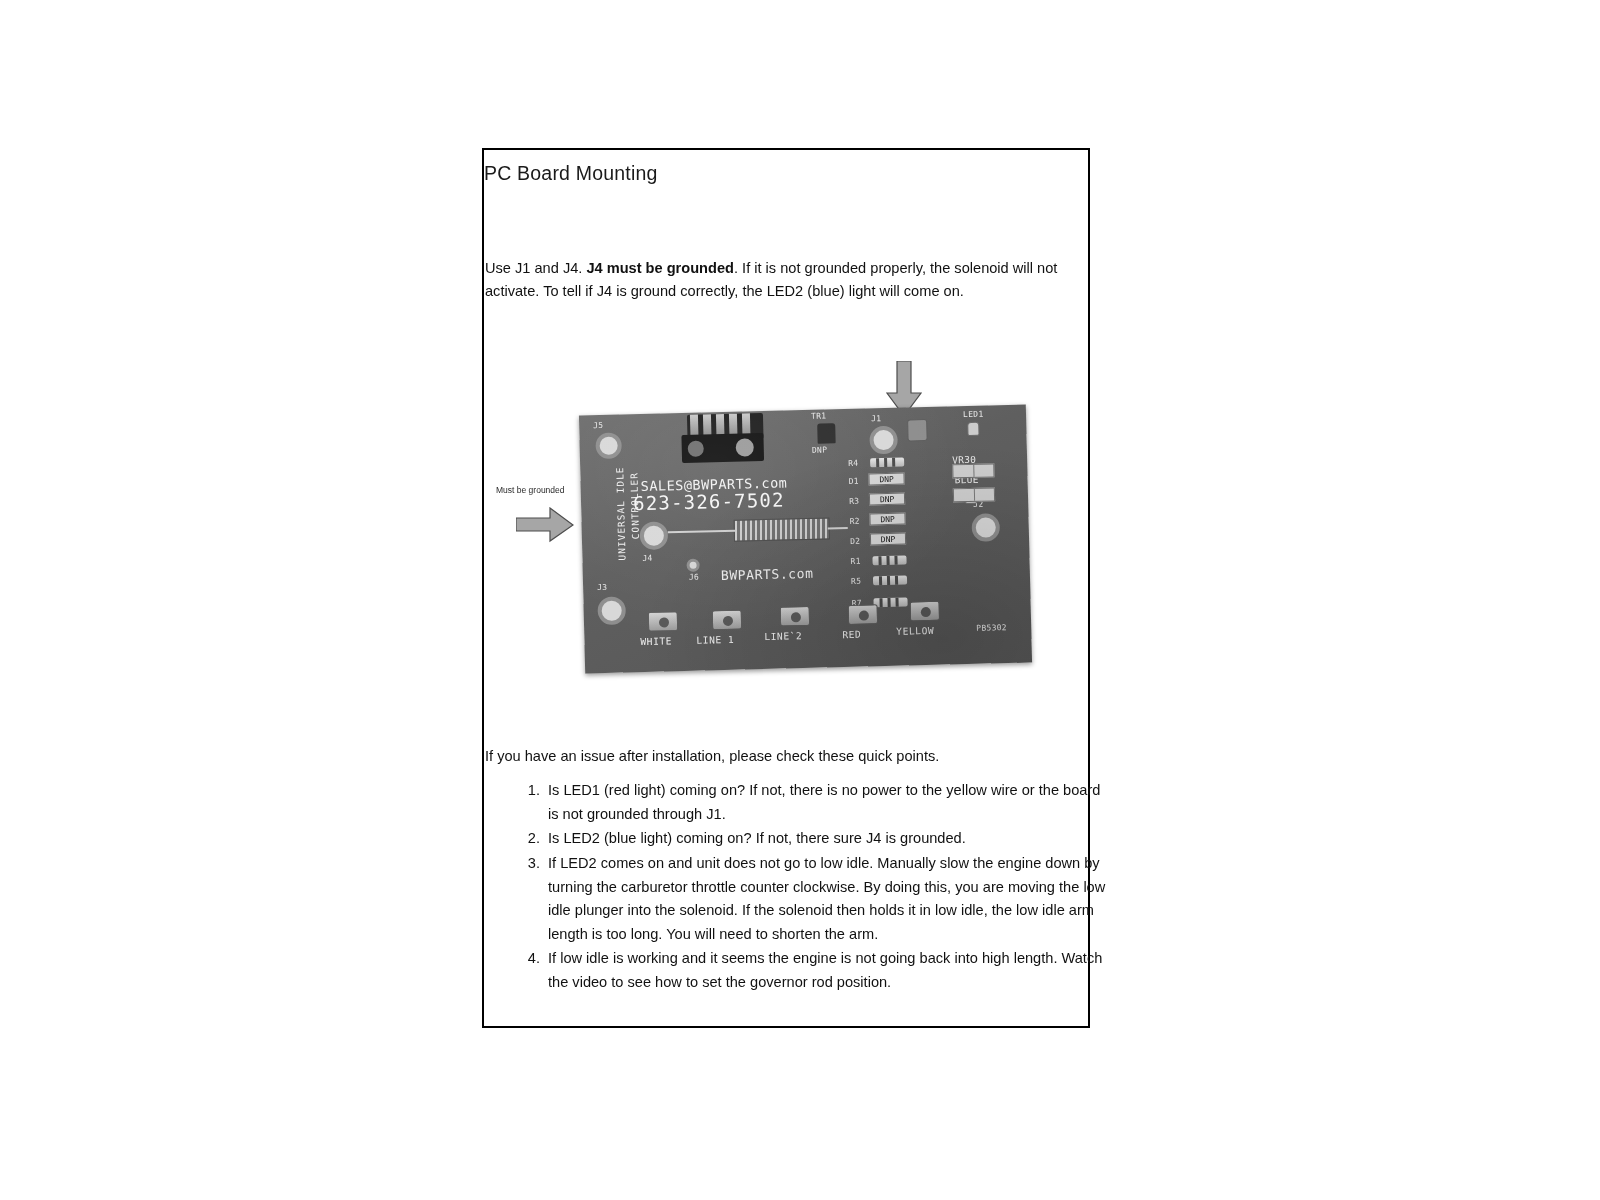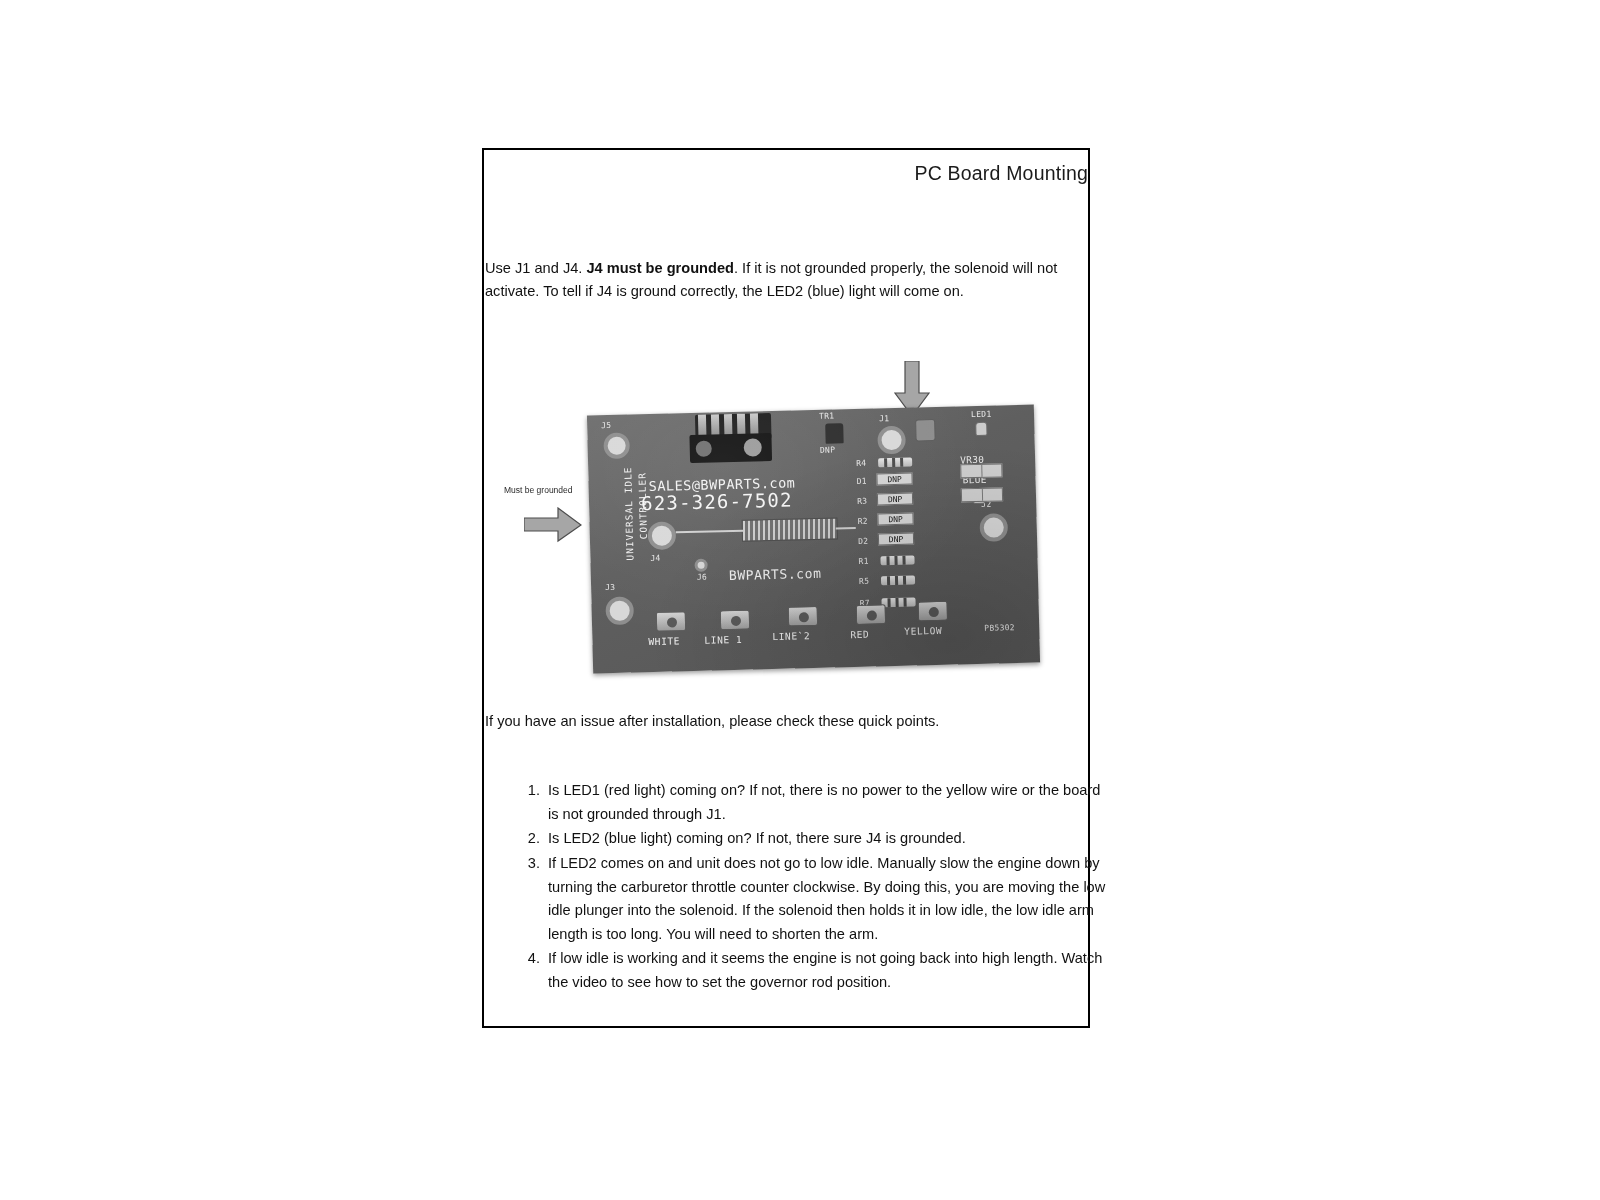--- a/index.html
+++ b/index.html
@@ -33,21 +33,21 @@
     box-sizing: border-box;
   }
 
   .doc-inner {
     position: relative;
     width: 100%;
     height: 100%;
   }
 
   .doc-title {
-    text-align: right;
+    text-align: left;
     font-size: 19.5px;
     line-height: 1.2;
     margin-top: 12px;
     color: #1a1a1a;
     letter-spacing: 0.2px;
   }
 
   .para {
     font-size: 14.6px;
     line-height: 1.55;
@@ -66,21 +66,21 @@
     position: absolute;
     left: 1px;
     top: 95px;
     width: 608px;
   }
   .p2 b { font-weight: bold; }
 
   .p3 {
     position: absolute;
     left: 1px;
-    top: 548px;
+    top: 583px;
     width: 600px;
   }
 
   ol.quick-list {
     position: absolute;
     left: 22px;
     top: 617px;
     width: 566px;
     margin: 0;
     padding-left: 38px;
@@ -92,21 +92,21 @@
     margin-bottom: 1px;
     padding-left: 4px;
   }
   ol.quick-list li.small-num {
     font-size: 14.6px;
   }
 
   
   .photo-wrap {
     position: absolute;
-    left: 18px;
+    left: 10px;
     top: 195px;
     width: 590px;
     height: 370px;
   }
 
   .board {
     position: absolute;
     left: 88px;
     top: 53px;
     width: 447px;

